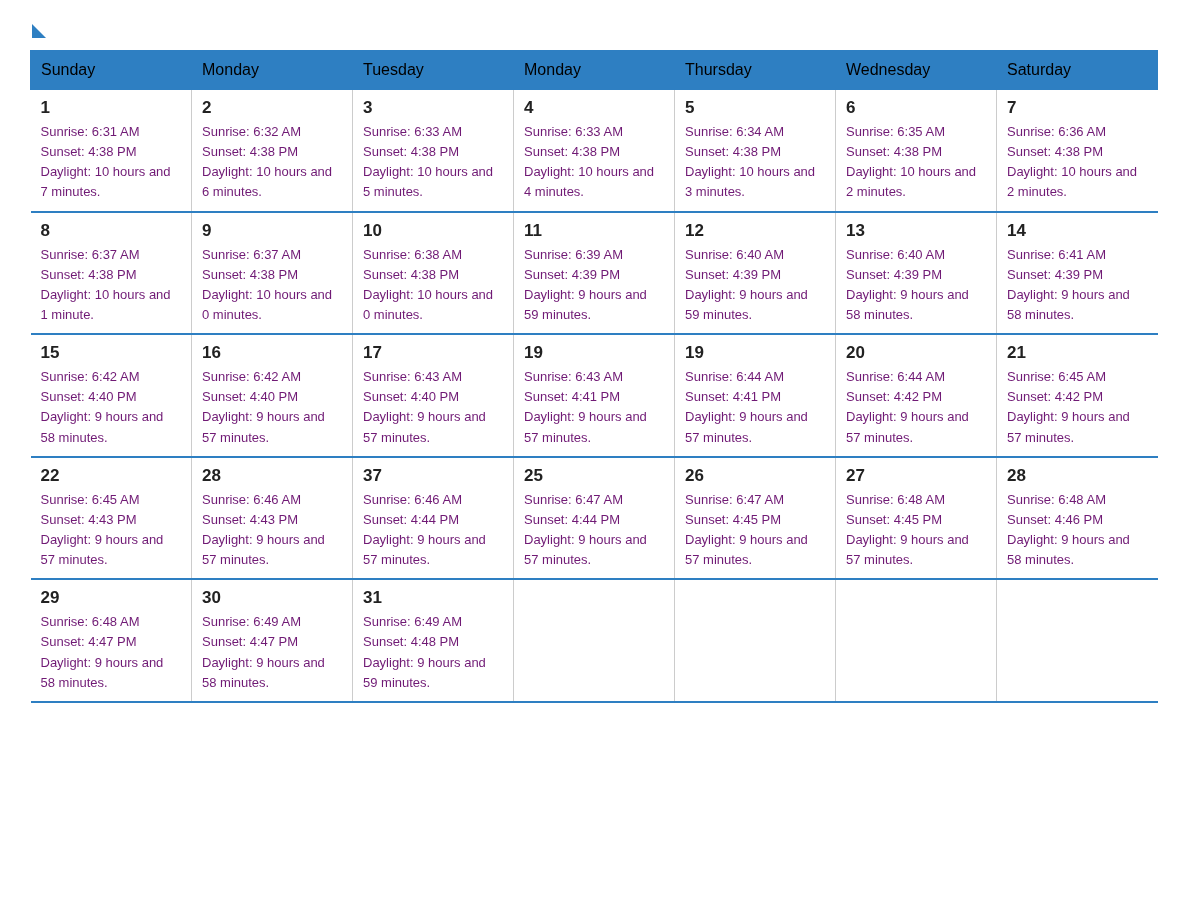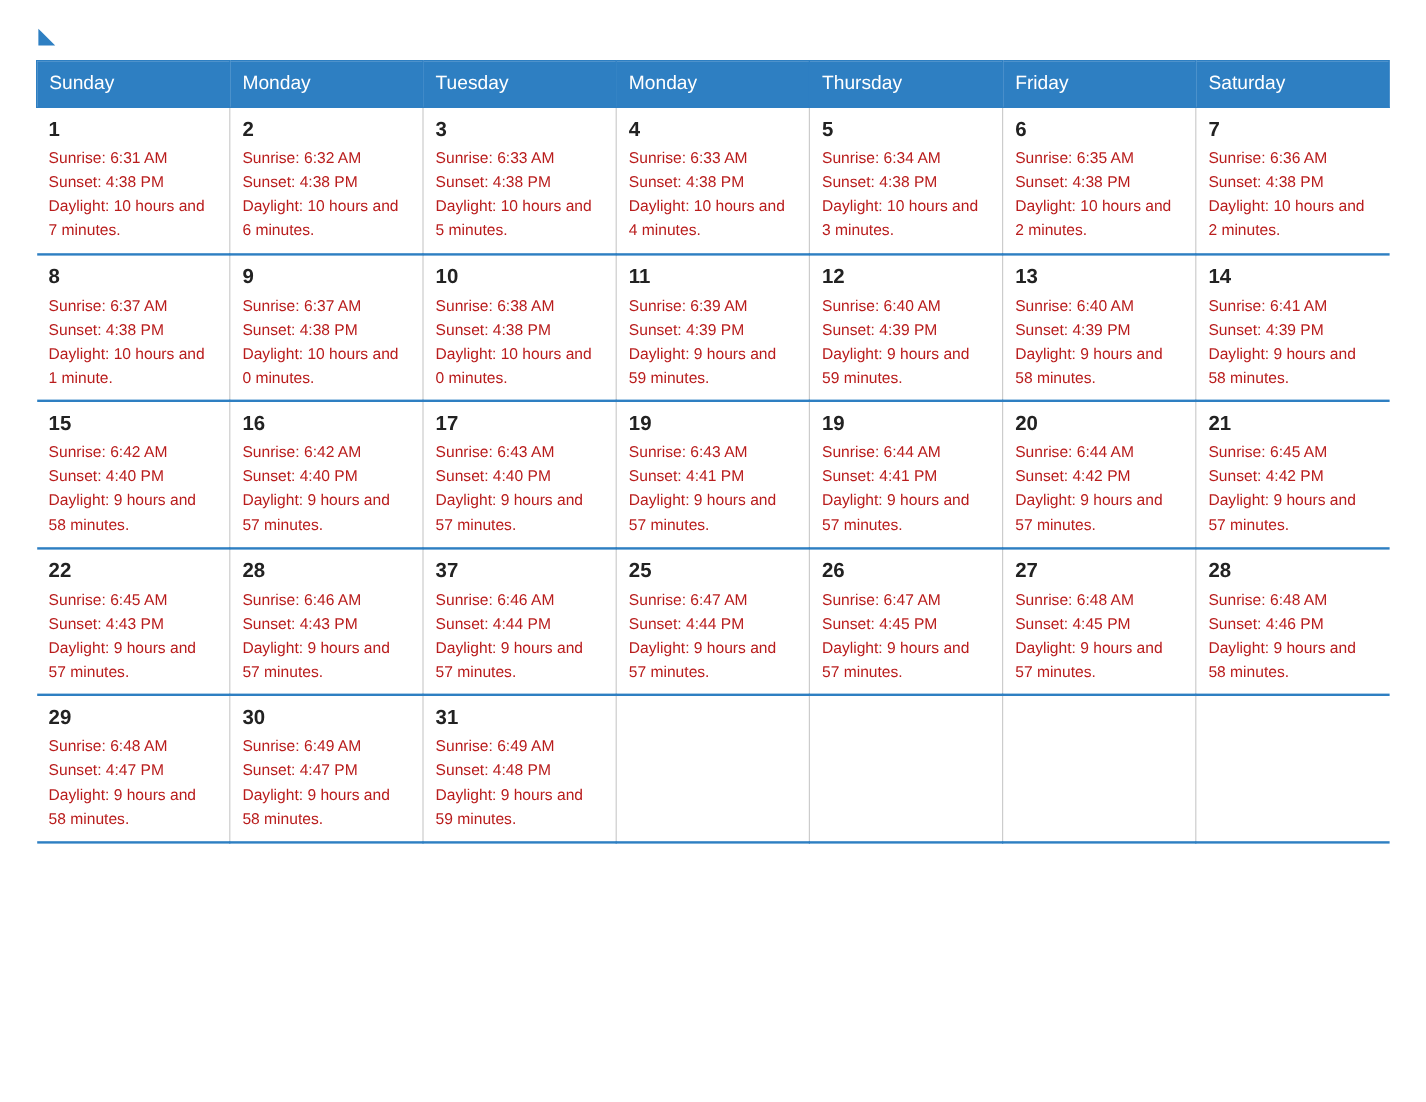--- a/index.html
+++ b/index.html
@@ -63,21 +63,21 @@
     }
     table {
       width: 100%;
       border-collapse: collapse;
       table-layout: fixed;
     }
     thead tr {
       background-color: #2e7fc2;
     }
     thead th {
-      color: #ffffff;
+      color: #000000;
       font-size: 16px;
       font-weight: normal;
       text-align: left;
       padding: 10px 10px;
       border: 1px solid #2e7fc2;
     }
     tbody tr {
       border-bottom: 2px solid #2e7fc2;
     }
     tbody td {
@@ -92,21 +92,21 @@
       border-right: none;
     }
     .day-number {
       font-size: 17px;
       font-weight: bold;
       margin-bottom: 4px;
       display: block;
     }
     .day-info {
       font-size: 13px;
-      color: #b91c1c;
+      color: #701a75;
       line-height: 1.55;
     }
     .empty-cell {
       background: #fff;
     }
   </style>
 </head>
 <body>
 
 <div class="header-area">
@@ -124,21 +124,21 @@
 </div>
 
 <table>
   <thead>
     <tr>
       <th>Sunday</th>
       <th>Monday</th>
       <th>Tuesday</th>
       <th>Monday</th>
       <th>Thursday</th>
-      <th>Friday</th>
+      <th>Wednesday</th>
       <th>Saturday</th>
     </tr>
   </thead>
   <tbody id="calendar-body">
   <tr>
         <td>
           <span class="day-number">1</span>
           <div class="day-info">Sunrise: 6:31 AM<br>Sunset: 4:38 PM<br>Daylight: 10 hours and 7 minutes.</div>
         </td>
         <td>

